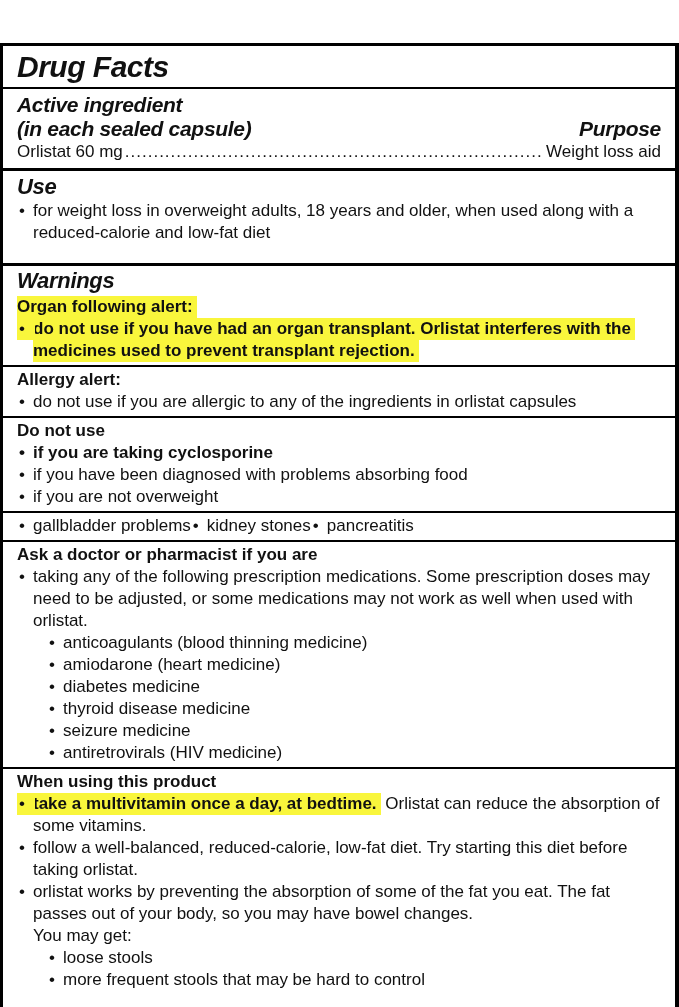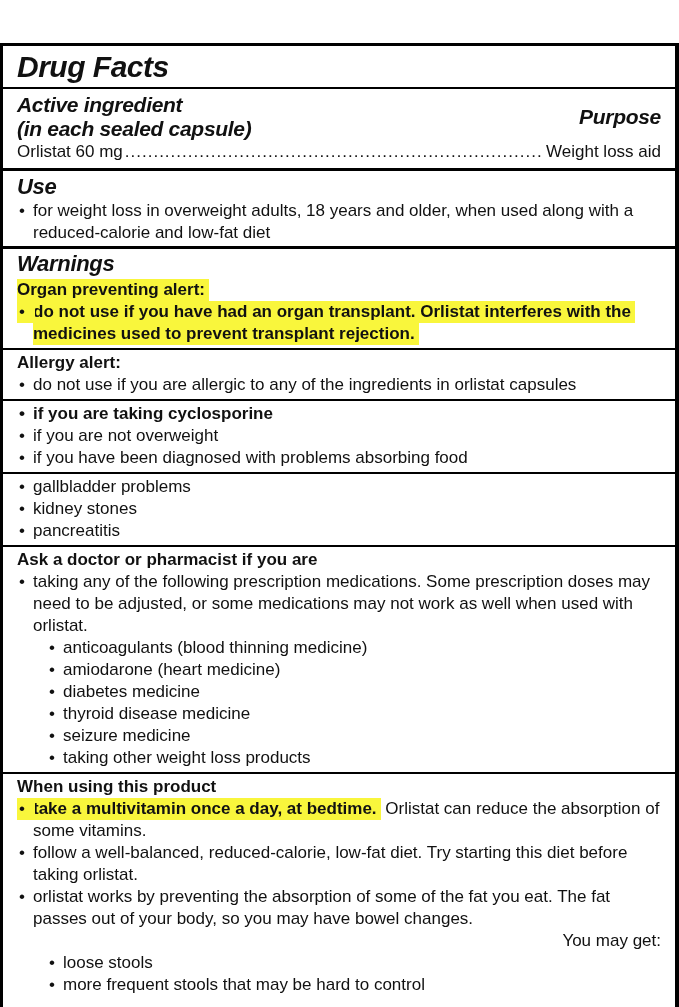--- a/index.html
+++ b/index.html
@@ -43,44 +43,44 @@
 
   
   .b { position:relative; padding-left:16px; font-size:17px; line-height:22px; }
   .b::before {
     content:"\2022";
     position:absolute; left:2px; top:0;
     font-size:17px; line-height:22px;
   }
   .b.hlb::before { left:0; width:16px; padding-left:2px; background:var(--hl); height:22px; }
   .sb { margin-left:30px; }
-  .indent { margin-left:16px;text-align:right; }
+  .indent { margin-left:16px; }
 
   
   .hl {
     background:var(--hl);
     box-decoration-break:clone;
     -webkit-box-decoration-break:clone;
     padding-top:1px; padding-bottom:2px; padding-right:4px;
   }
 
   
-  .ai-row { display:flex; justify-content:space-between; align-items:center; padding-top:4px; }
+  .ai-row { display:flex; justify-content:space-between; align-items:flex-end; padding-top:4px; }
   .leader-row { display:flex; align-items:flex-start; font-size:17px; line-height:22px; padding-bottom:3px; }
   .leader { flex:1; overflow:hidden; white-space:nowrap; letter-spacing:1px; margin:0 2px; }
   .leader::after {
     content:"....................................................................................................................................";
   }
 
   
-  .ib-row { display:flex; column-gap:40px; flex-wrap:wrap;flex-direction:column; }
+  .ib-row { display:flex; flex-wrap:wrap; }
 
   
   .sec-active  { padding-top:0; padding-bottom:2px; }
-  .sec-use     { padding-top:2px; padding-bottom:2px; }
+  .sec-use     { padding-top:2px; padding-bottom:19px; }
   .sec-warn    { padding-top:1px; position:static;border-radius:8px; }
   .blk { padding-top:2px; padding-bottom:3px; }
 
   
   .arrow {
     position:absolute; right:13px; bottom:9px;
     width:0; height:0;
     border-left:17px solid #000;
     border-top:12px solid transparent;
     border-bottom:12px solid transparent;
@@ -115,41 +115,42 @@
     <div class="h2">Use</div>
     <div class="b">for weight loss in overweight adults, 18 years and older, when used along with a reduced-calorie and low-fat diet</div>
   </div>
 
   <div class="rule-thick"></div>
 
   <div class="pad sec-warn">
     <div class="h2">Warnings</div>
 
     <div class="blk">
-      <div class="t bold"><span class="hl">Organ preventing alert:</span></div>
+      <div class="t bold"><span class="hl">Organ following alert:</span></div>
       <div class="b hlb"><span class="hl bold">do not use if you have had an organ transplant. Orlistat interferes with the medicines used to prevent transplant rejection.</span></div>
     </div>
   </div>
 
   <div class="rule-thin"></div>
 
   <div class="pad">
     <div class="blk">
       <div class="t bold">Allergy alert:</div>
       <div class="b">do not use if you are allergic to any of the ingredients in orlistat capsules</div>
     </div>
   </div>
 
   <div class="rule-thin"></div>
 
   <div class="pad">
     <div class="blk">
+      <div class="t bold">Do not use</div>
       <div class="b bold">if you are taking cyclosporine</div>
+      <div class="b">if you have been diagnosed with problems absorbing food</div>
       <div class="b">if you are not overweight</div>
-      <div class="b">if you have been diagnosed with problems absorbing food</div>
     </div>
   </div>
 
   <div class="rule-thin"></div>
 
   <div class="pad">
     <div class="blk">
       <div class="ib-row">
         <span class="b">gallbladder problems</span>
         <span class="b">kidney stones</span>
@@ -162,21 +163,21 @@
 
   <div class="pad">
     <div class="blk">
       <div class="t bold">Ask a doctor or pharmacist if you are</div>
       <div class="b">taking any of the following prescription medications. Some prescription doses may need to be adjusted, or some medications may not work as well when used with orlistat.</div>
       <div class="b sb">anticoagulants (blood thinning medicine)</div>
       <div class="b sb">amiodarone (heart medicine)</div>
       <div class="b sb">diabetes medicine</div>
       <div class="b sb">thyroid disease medicine</div>
       <div class="b sb">seizure medicine</div>
-      <div class="b sb">taking other weight loss products</div>
+      <div class="b sb">antiretrovirals (HIV medicine)</div>
     </div>
   </div>
 
   <div class="rule-thin"></div>
 
   <div class="pad">
     <div class="blk">
       <div class="t bold">When using this product</div>
       <div class="b hlb"><span class="hl bold">take a multivitamin once a day, at bedtime.</span> <span>Orlistat can reduce the absorption of some vitamins.</span></div>
       <div class="b">follow a well-balanced, reduced-calorie, low-fat diet. Try starting this diet before taking orlistat.</div>

